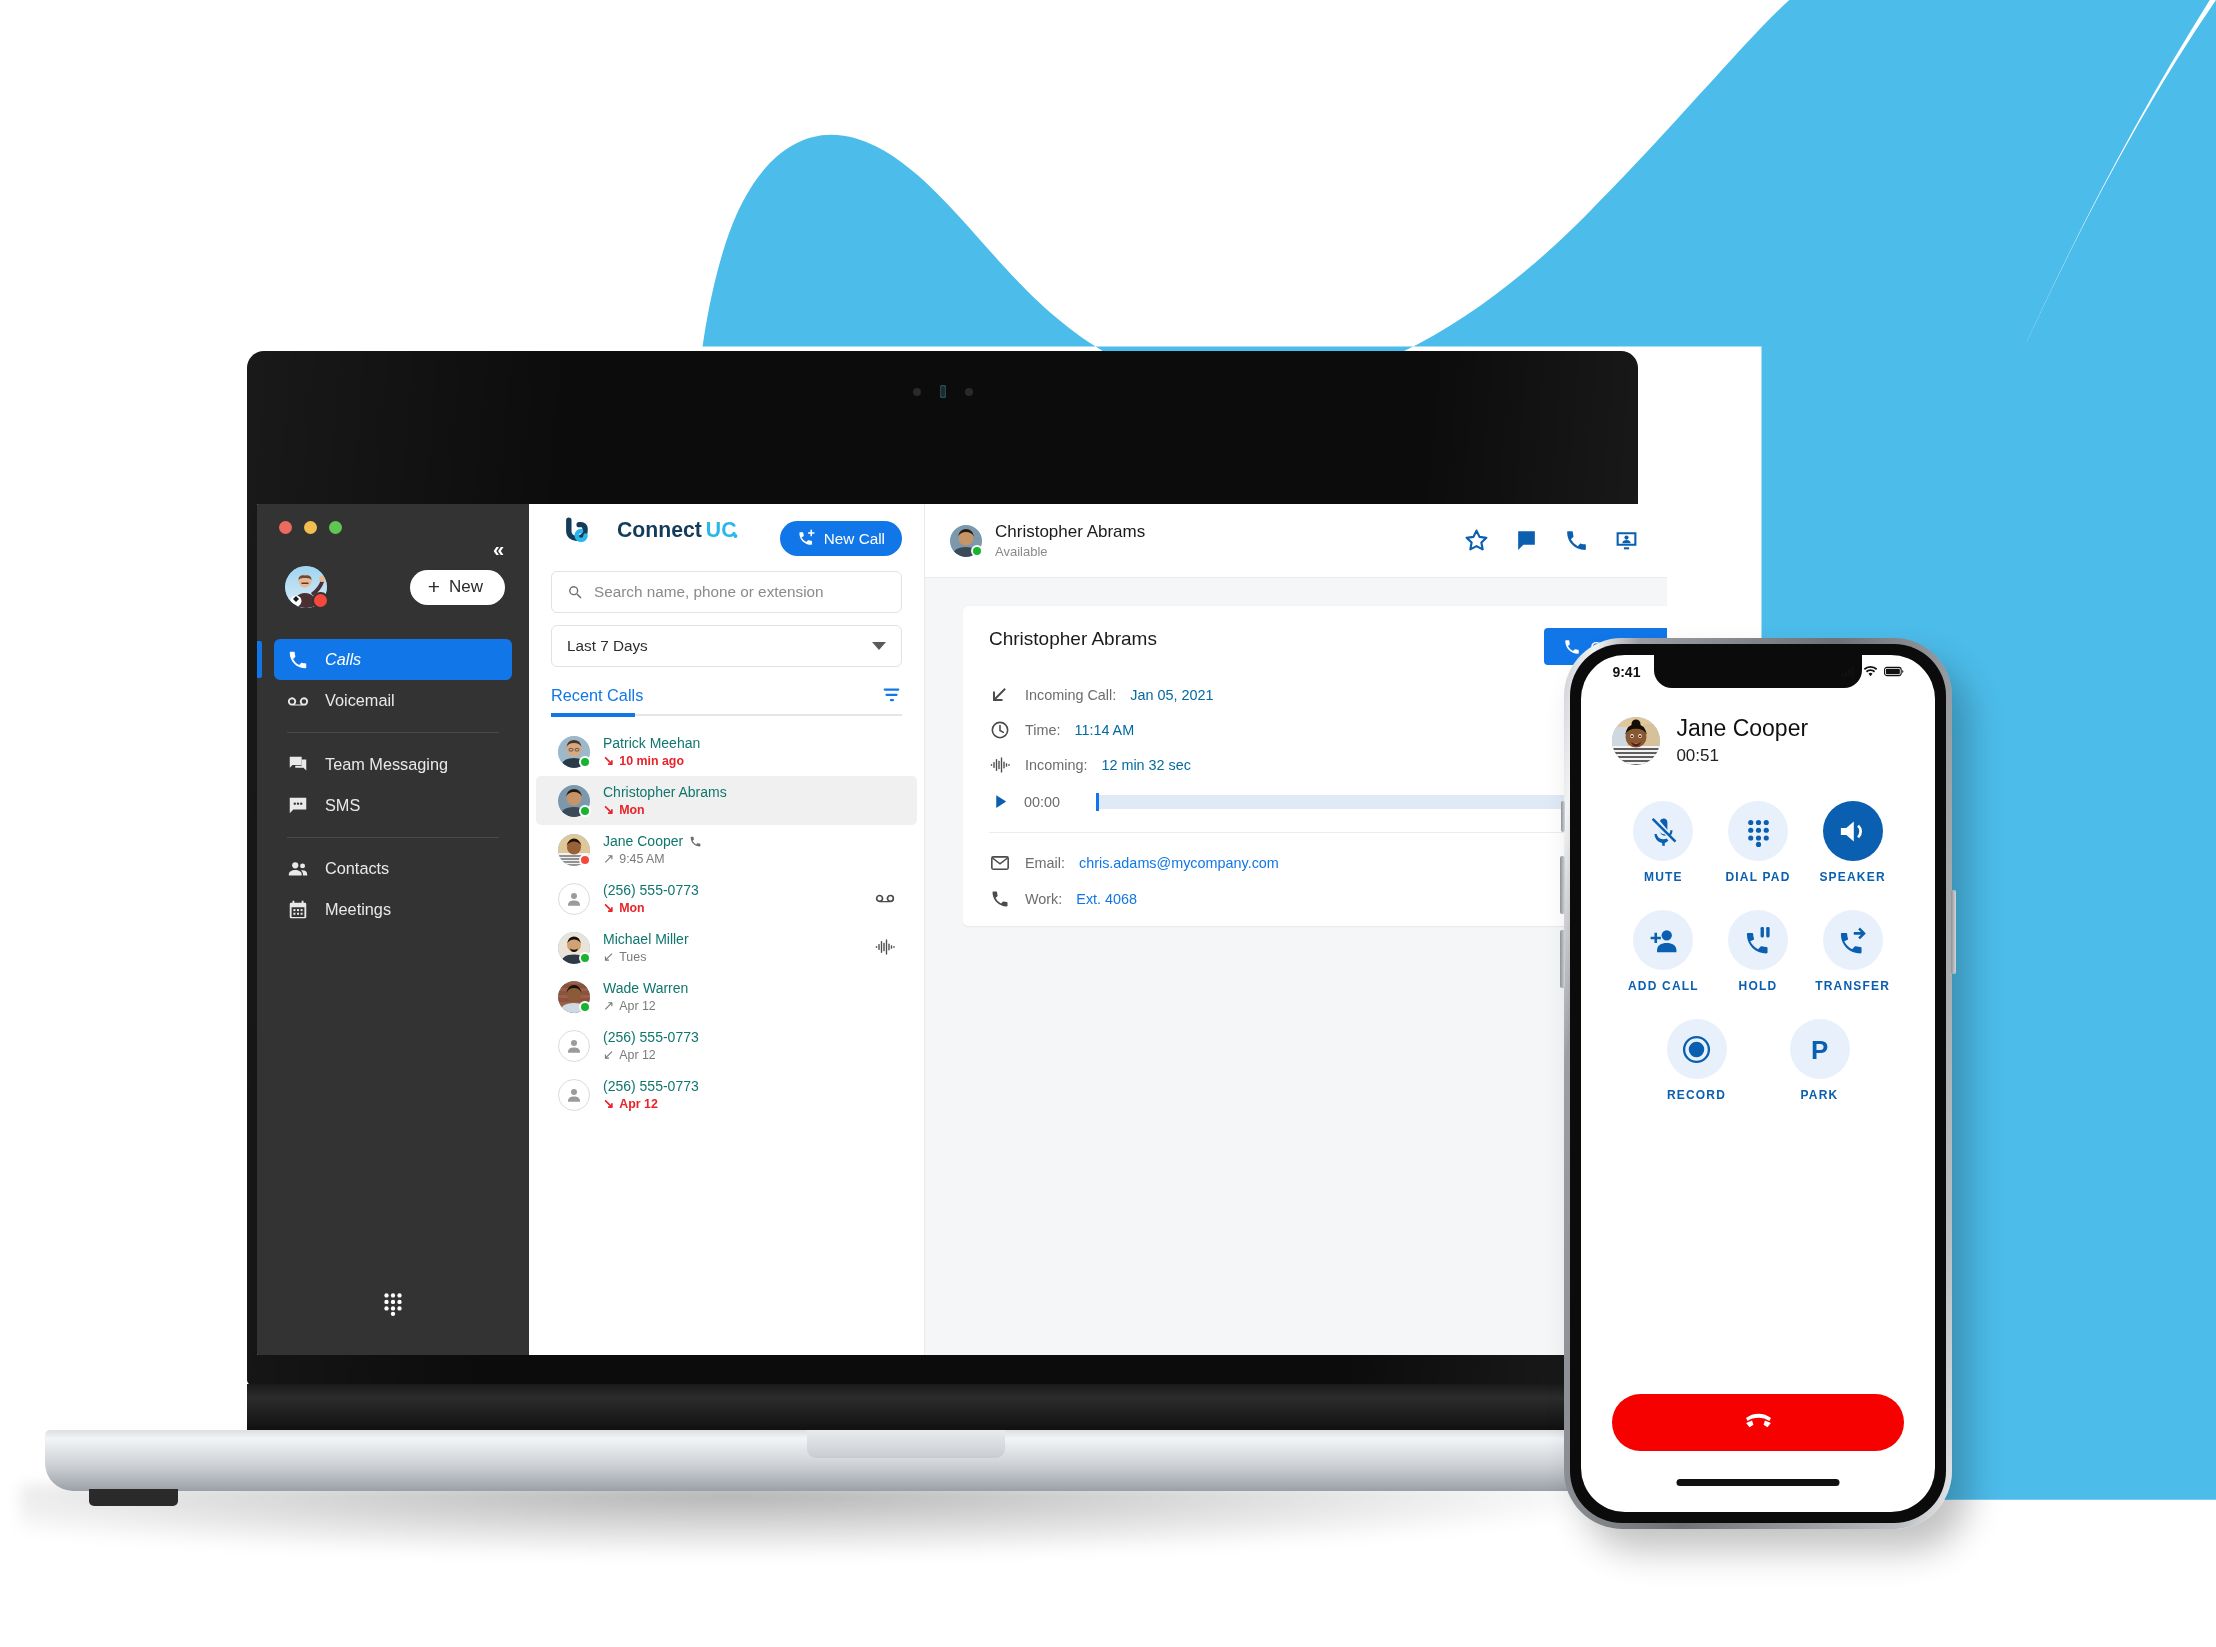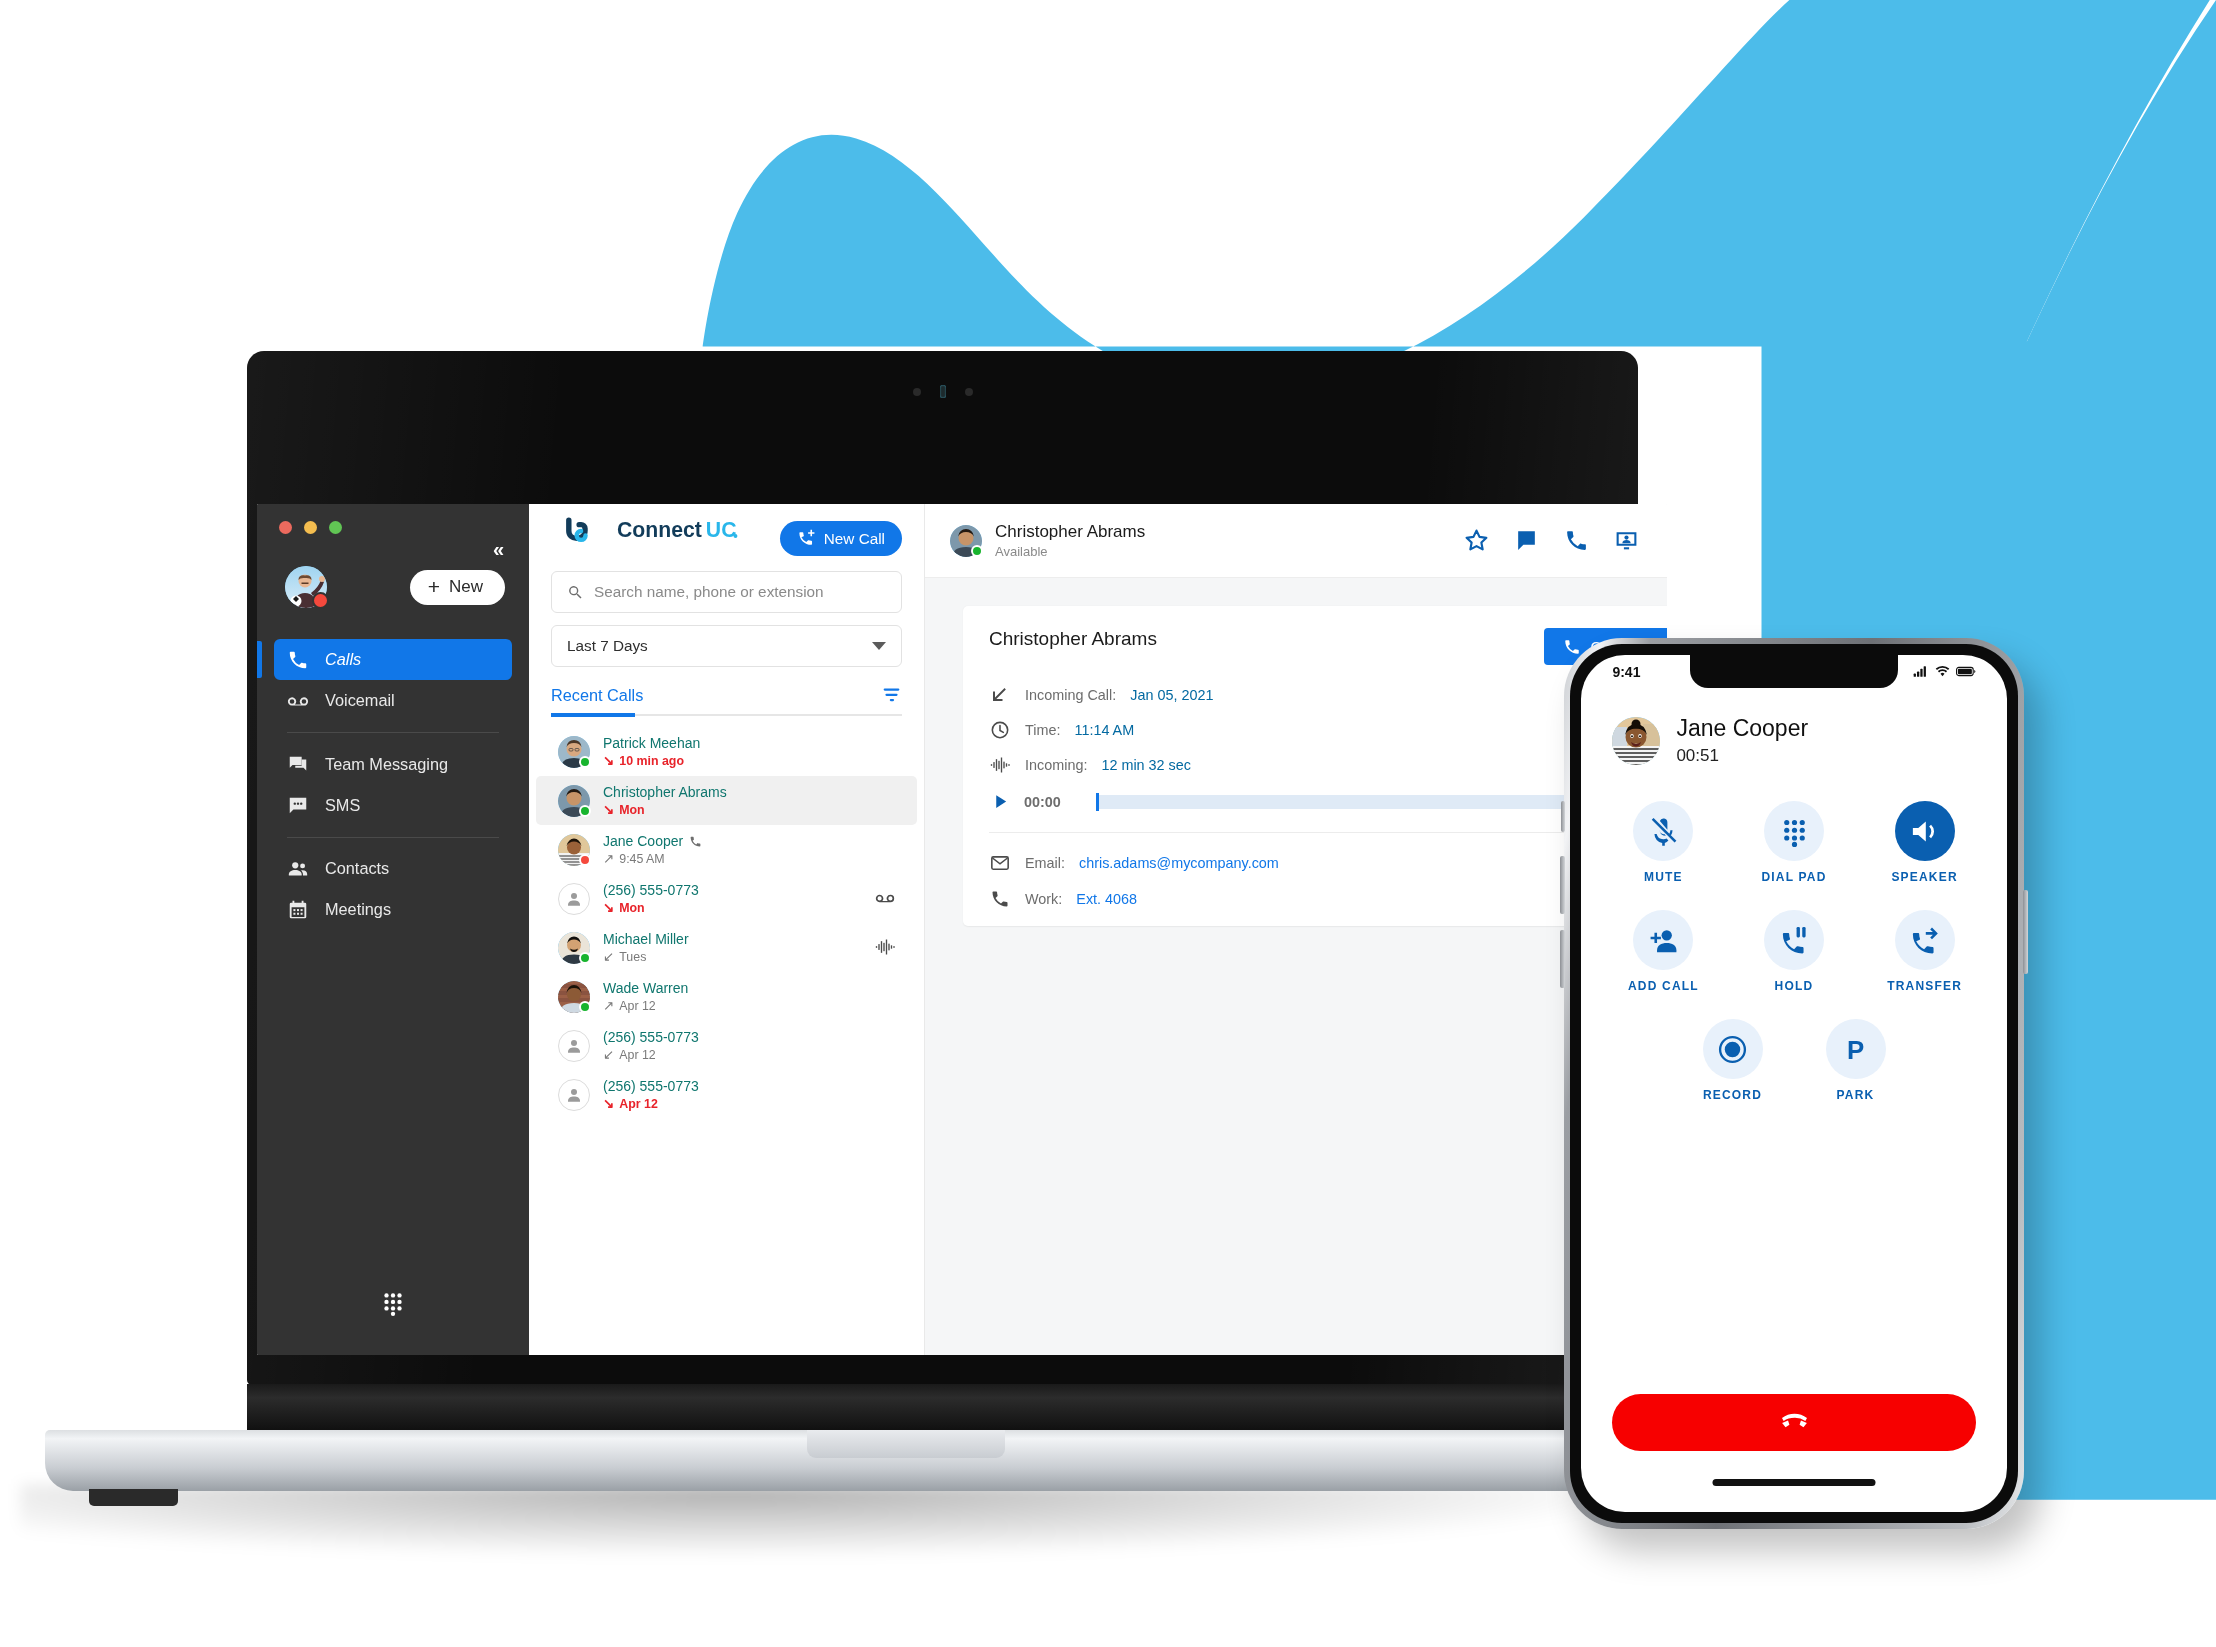--- a/index.html
+++ b/index.html
@@ -223,32 +223,32 @@
   .meta { margin-top: 20px; display:flex; flex-direction:column; gap: 15px;}
   .meta-row { display:flex; align-items:center; gap: 14px; font-size: 14.4px;}
   .meta-ico { width: 22px; flex:0 0 22px; display:flex; align-items:center; justify-content:center;}
   .meta-ico svg { width: 20px; height: 20px; fill:#4b4b4b; }
   .meta-label { color:#6d6d6d; }
   .meta-val { color:#0369a1; }
 
   .player { display:flex; align-items:center; gap: 13px; margin-top: 18px; }
   .play-ico { width:22px; flex:0 0 22px; display:flex; align-items:center; justify-content:center; cursor:pointer;}
   .play-ico svg { width: 17px; height: 17px; fill:#0a5fb0; }
-  .player-time { font-size: 14.4px; color:#6d6d6d; width: 59px; font-weight: bold;}
+  .player-time { font-size: 14.4px; color:#6d6d6d; width: 59px;}
   .track { flex:1 1 auto; height: 14px; background:#dfeaf6; position:relative; border-radius:1px;}
   .track:before { content:""; position:absolute; left:0; top:-2px; width:3px; height: 18px; background:#1177e8;}
 
   .card-div { height:0.5px; background:#ececec; margin: 22px 0 0 0;}
   .contact-rows { margin-top: 20px; display:flex; flex-direction:column; gap: 16px;}
   .link { color:#1177e8; }
 
   
   .phone {
     position: absolute; left: 1564px; top: 638px;
-    width: 460px; height: 891px; padding-left: 24px;
+    width: 388px; height: 891px; padding-left: 24px;
   }
   .phone-frame {
     position:absolute; inset:0;
     background: linear-gradient(100deg,#c9ccd0 0%, #f2f3f5 6%, #9b9ea3 14%, #6e7176 50%, #b9bcc0 90%, #e6e8ea 100%);
     border-radius: 58px;
     padding: 6.4px;
     box-shadow: 17px 22px 35px rgba(0,0,0,0.24);
   }
   .phone-bezel {
     position:absolute; inset:6.4px;

